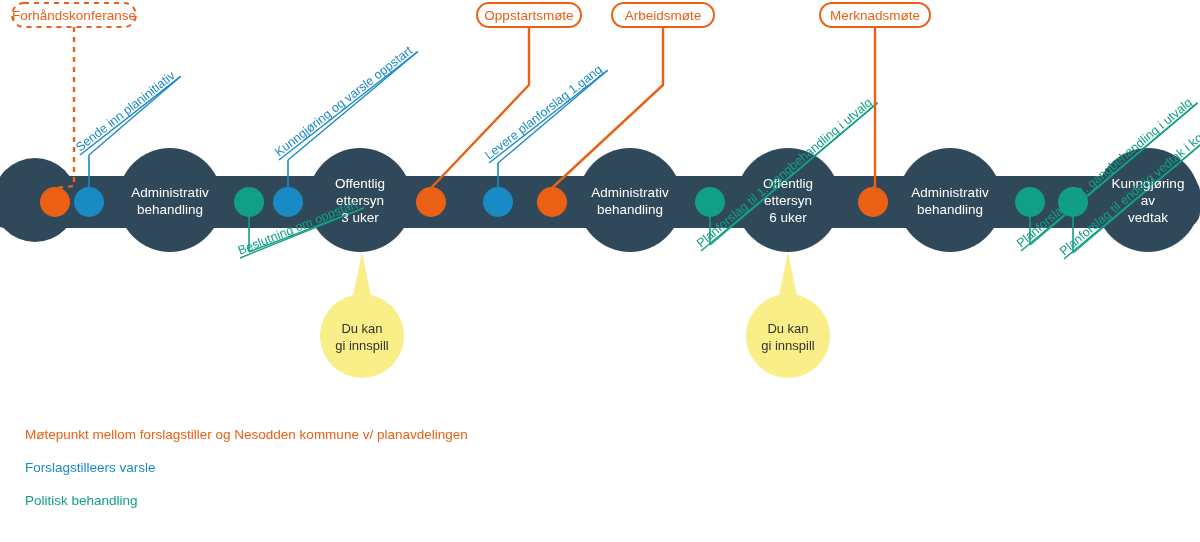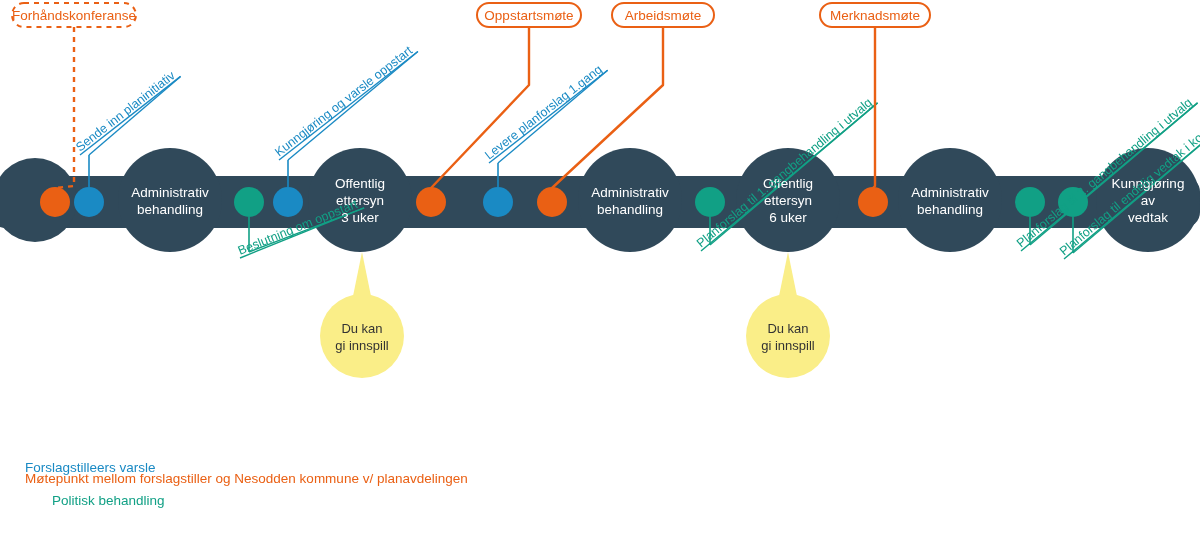--- a/index.html
+++ b/index.html
@@ -47,21 +47,21 @@
   .diag-teal{ fill:#11a085; }
   .legend-row{
     position:absolute;
     left:25px;
     font-size:13.5px;
     white-space:nowrap;
     font-family:"Liberation Sans","DejaVu Sans",sans-serif;
   }
   .legend-orange{ color:#ea6014; }
   .legend-blue{ color:#1a8ac4; }
-  .legend-teal{ color:#11a085;margin-left:27px; }
+  .legend-teal{ color:#11a085; }
 </style>
 </head>
 <body>
 
 <div id="stage">
 
   <svg id="diagram" viewBox="0 0 1200 542">
     <defs></defs>
 
     <g>
@@ -192,18 +192,18 @@
           <text x="663" y="20" class="callout-text">Arbeidsmøte</text>
         </g>
         <g>
           <rect x="820" y="3" width="110" height="24" rx="12" ry="12" fill="#ffffff" stroke="#ea6014" stroke-width="2" stroke-dasharray="none"></rect>
           <text x="875" y="20" class="callout-text">Merknadsmøte</text>
         </g>
       </g>
   </svg>
 
   <div id="legend">
-      <div class="legend-row legend-orange" style="top: 427px; margin-top: 44px;"><span>Møtepunkt mellom forslagstiller og Nesodden kommune v/ planavdelingen</span></div>
+      <div class="legend-row legend-orange" style="top: 427px;"><span>Møtepunkt mellom forslagstiller og Nesodden kommune v/ planavdelingen</span></div>
       <div class="legend-row legend-blue" style="top: 460px;"><span>Forslagstilleers varsle</span></div>
       <div class="legend-row legend-teal" style="top: 493px;"><span>Politisk behandling</span></div>
     </div>
 
 </div>
 
 </body></html>

